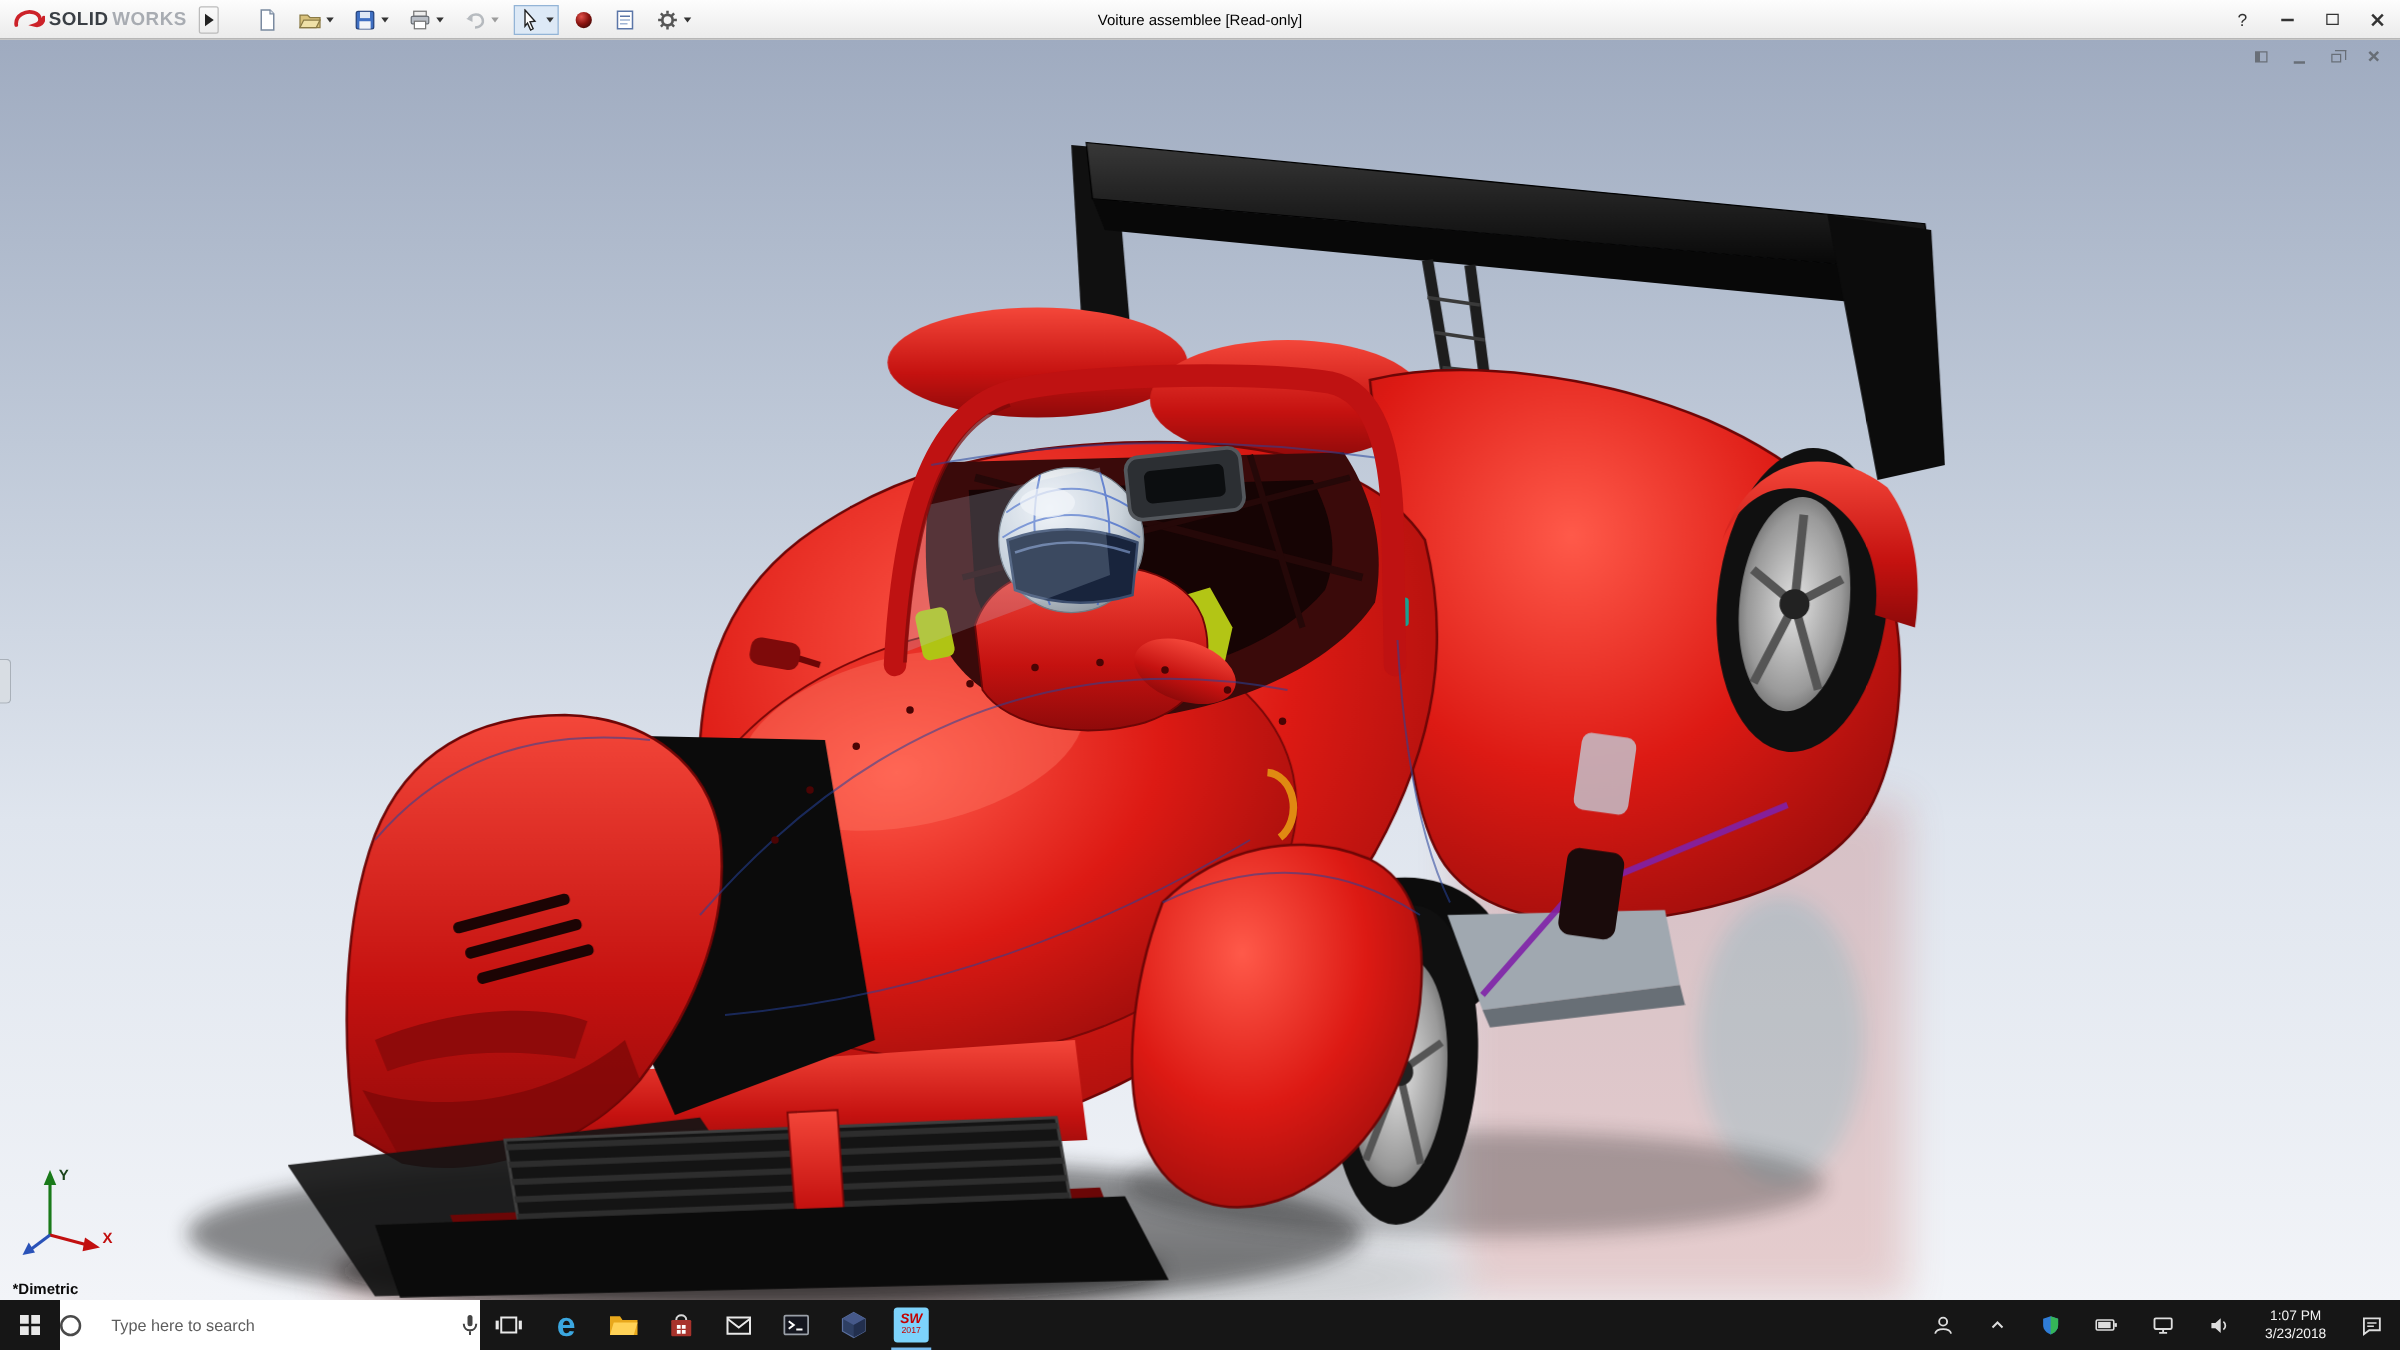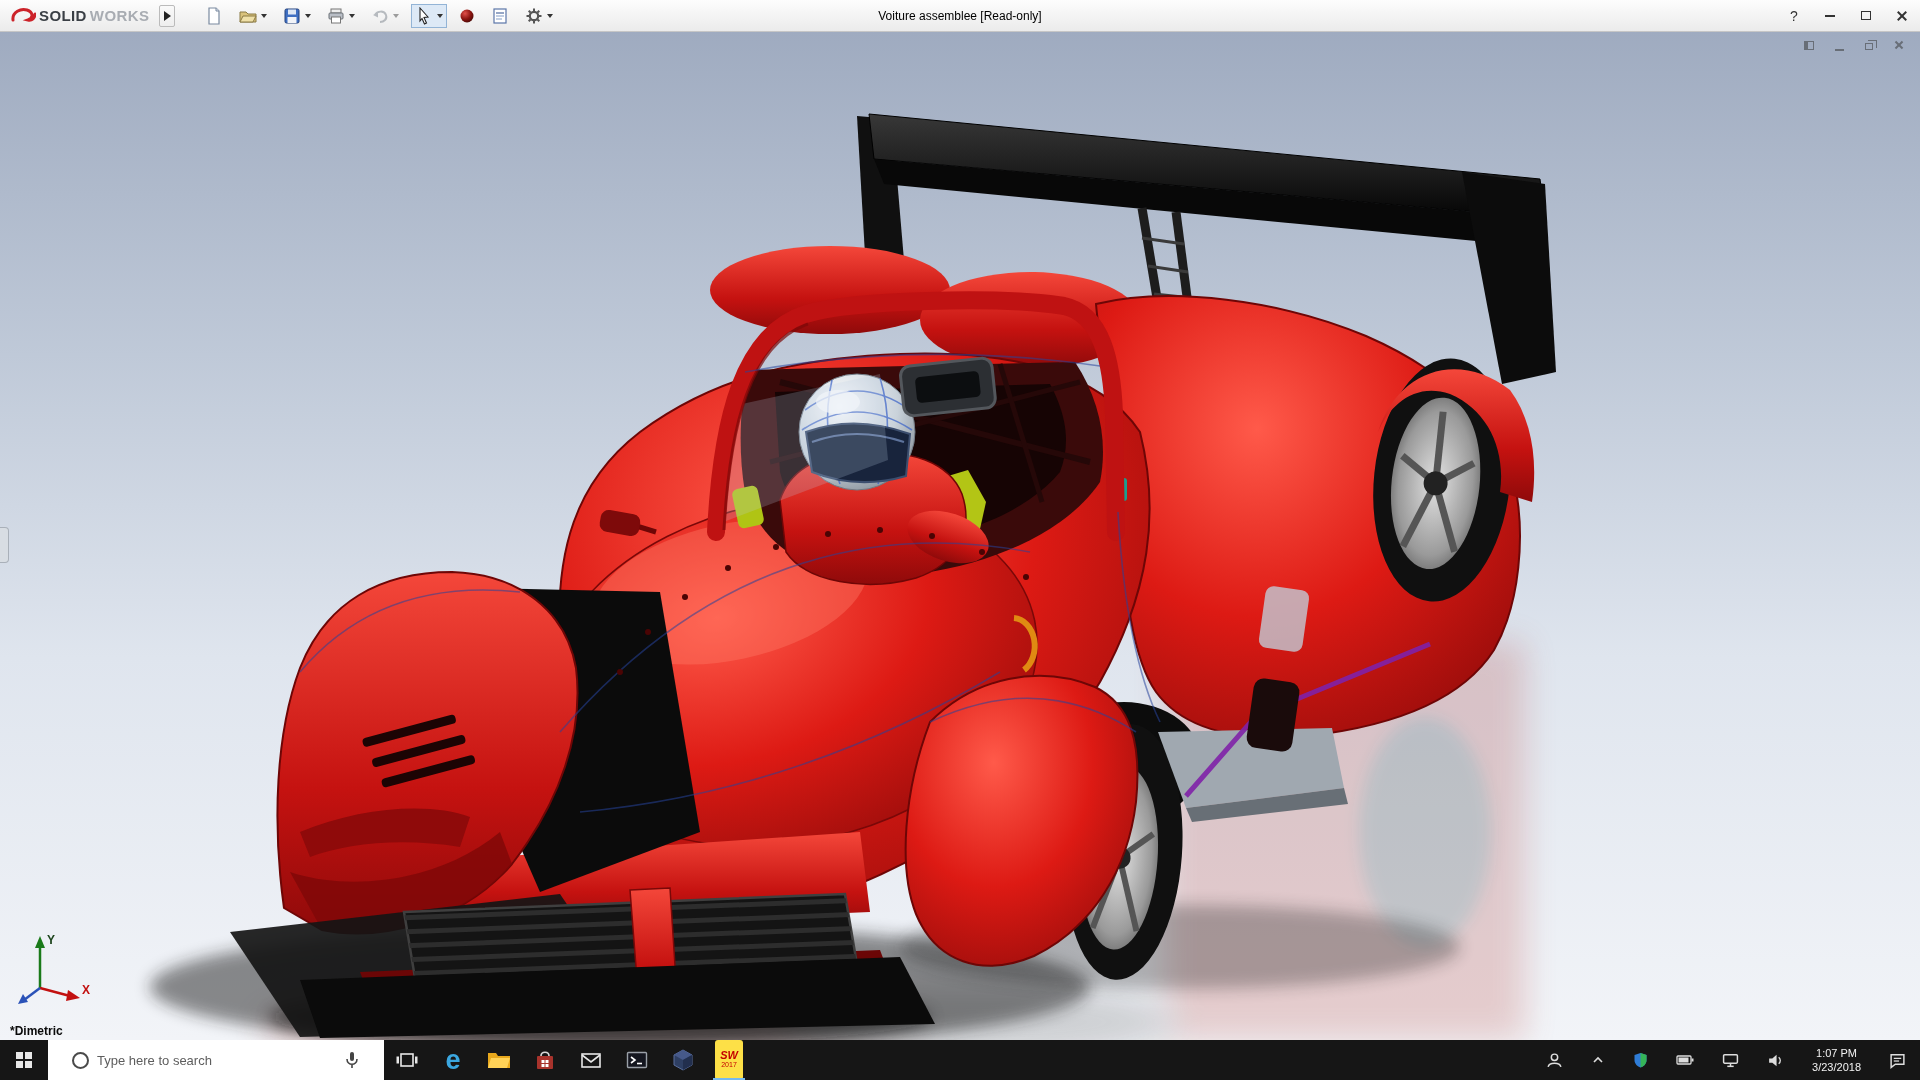--- a/index.html
+++ b/index.html
@@ -41,29 +41,29 @@
   .dc-close-i::before { transform:rotate(45deg);} .dc-close-i::after { transform:rotate(-45deg);}
   .panel-handle { position:absolute; left:0; top:495px; width:9px; height:36px; background:#d8dde3; border:1px solid #a9b0b9; border-left:none; border-radius:0 4px 4px 0; cursor:pointer; }
   .triad { position:absolute; left:14px; bottom:28px; width:84px; height:84px; }
   .view-label { position:absolute; left:10px; bottom:2px; font-size:12px; font-weight:bold; color:#0a0a0a;text-align:center; }
 
   
   .taskbar { flex:0 0 40px; height:40px; background:#161616; display:flex; align-items:stretch; color:#e8e8e8; }
   .start { width:48px; border:none; background:transparent; display:flex; align-items:center; justify-content:center; cursor:pointer; }
   .winlogo { display:grid; grid-template-columns:7px 7px; grid-template-rows:7px 7px; gap:1.5px; }
   .winlogo span { background:#e8e8e8; }
-  .searchbox { width:336px; background:#ffffff; display:flex; align-items:center; gap:8px; padding:0 24px; }
+  .searchbox { width:336px; background:#ffffff; display:flex; align-items:center; gap:24px; padding:0 0; }
   .cortana-ring { width:17px; height:17px; border:2px solid #4a4a4a; border-radius:50%; flex:0 0 auto; }
   .search-input { flex:1; border:none; outline:none; background:transparent; font-size:13px; color:#333; font-family:"Liberation Sans",sans-serif; }
   .search-input::placeholder { color:#5d5d5d; }
   .apps { display:flex; align-items:stretch; }
   .app { width:46px; border:none; background:transparent; display:flex; align-items:center; justify-content:center; position:relative; cursor:pointer; }
   .app.active::after { content:""; position:absolute; left:7px; right:7px; bottom:0; height:2px; background:#76b9ed; }
   .edge-glyph { font-size:27px; font-weight:bold; color:#3ba7e0; line-height:1; }
-  .sw-badge { width:28px; height:40px; background:#fde047; border-radius:3px; display:flex; flex-direction:column; align-items:center; justify-content:center; }
+  .sw-badge { width:28px; height:28px; background:#7dd3fc; border-radius:3px; display:flex; flex-direction:column; align-items:center; justify-content:center; }
   .sw-txt { color:#c40000; font-weight:bold; font-style:italic; font-size:11px; line-height:1; }
   .sw-year { color:#c40000; font-size:7px; line-height:1.2; }
   .tray { margin-left:auto; display:flex; align-items:center; gap:28px; padding-right:14px; }
   .tray-btn { background:none; border:none; display:flex; align-items:center; justify-content:center; cursor:pointer; }
   .clock { text-align:center; font-size:11px; line-height:1.3; color:#f2f2f2; cursor:default; }
 </style>
 </head>
 <body>
 
 <div class="screen">

